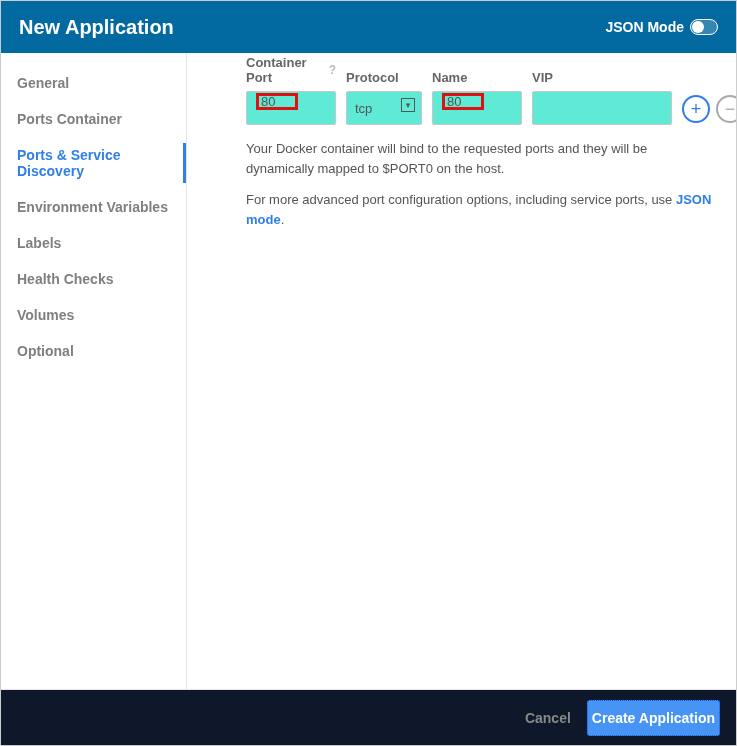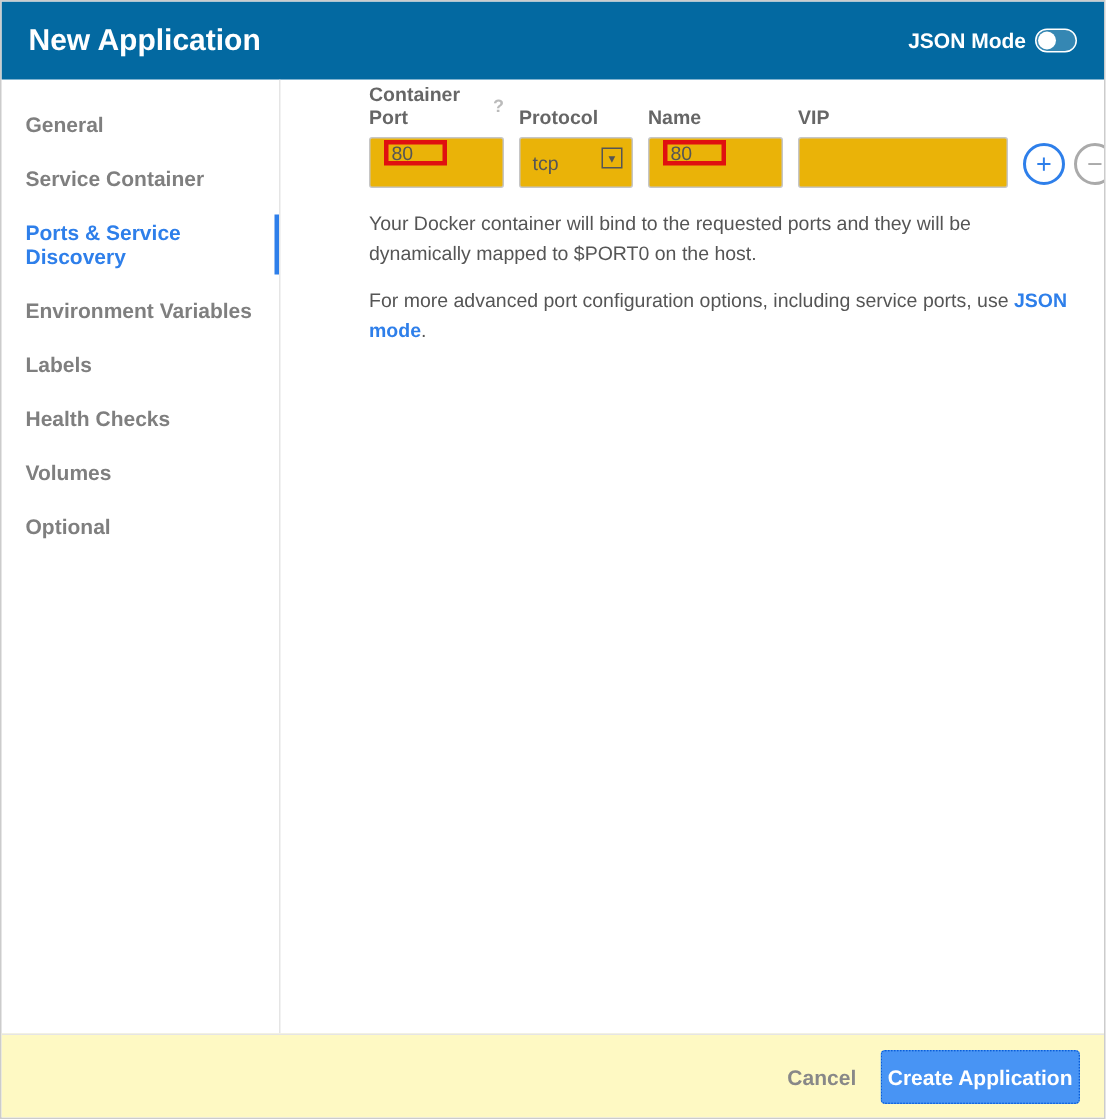--- a/index.html
+++ b/index.html
@@ -64,21 +64,21 @@
     
     .main {
       flex:1; padding:2px 20px; overflow:auto;
     }
     .field-row { display:flex; gap:10px; align-items:flex-end; margin-bottom:14px;}
     .field-col { display:flex; flex-direction:column; }
     .field-label { font-size:13px; color:#666; font-weight:700; margin-bottom:6px; display:flex; align-items:center; gap:4px;}
     .field-label .help-icon { color:#bbb; font-size:12px;}
     .text-input, .select-input {
       height:34px; border:1px solid #c6c6c6; border-radius:2px; padding:0 8px;
-      font-size:13px; color:#555; background:#eab308;
+      font-size:13px; color:#555; background:#5eead4;
     }
     .col-container .text-input { width:90px; }
     .col-proto    .select-input{ width:76px; position:relative; }
     .col-proto    .select-input .chev{ position:absolute; right:6px; top:6px; border:1px solid #555; width:14px; height:14px; display:flex; align-items:center; justify-content:center; font-size:9px;}
     .col-name     .text-input { width:90px; }
     .col-vip      .text-input { width:140px; }
     .hl-red {
       outline:3px solid #e01010;
       outline-offset:-4px;
       width:44px;
@@ -91,21 +91,21 @@
       display:flex; align-items:center; justify-content:center; color:#2e7fea;
       font-size:18px; line-height:1; cursor:pointer; background:#fff;
     }
     .circle-btn.remove { border-color:#aaa; color:#aaa;}
     .hint { font-size:13px; color:#555; margin-top:12px; line-height:1.5;}
     .hint a { color:#2e7fea; text-decoration:none; font-weight:700;}
     
     .footer {
       height:56px; border-top:1px solid #e5e5e5;
       display:flex; align-items:center; justify-content:flex-end;
-      padding:0 16px; gap:16px; background:#fef9c3;
+      padding:0 16px; gap:16px; background:#0f172a;
     }
     .btn-cancel { color:#888; font-size:14px; cursor:pointer; font-weight:700;}
     .btn-primary {
       background:#4894f4; color:#fff; border:1px dotted #0a5dd8;
       padding:9px 4px; border-radius:3px; font-size:14px; font-weight:700; cursor:pointer;text-align:center;
     }
   </style>
 </head>
 <body>
 
@@ -118,21 +118,21 @@
       <span class="toggle-switch">
         <span class="toggle-knob"></span>
       </span>
     </div>
   </div>
 
   <div class="body">
 
     <div class="sidebar">
       <div class="nav-item">General</div>
-      <div class="nav-item">Service Container</div>
+      <div class="nav-item">Ports Container</div>
       <div class="nav-item active">Ports &amp; Service Discovery</div>
       <div class="nav-item">Environment Variables</div>
       <div class="nav-item">Labels</div>
       <div class="nav-item">Health Checks</div>
       <div class="nav-item">Volumes</div>
       <div class="nav-item">Optional</div>
     </div>
 
     <div class="main">
 

